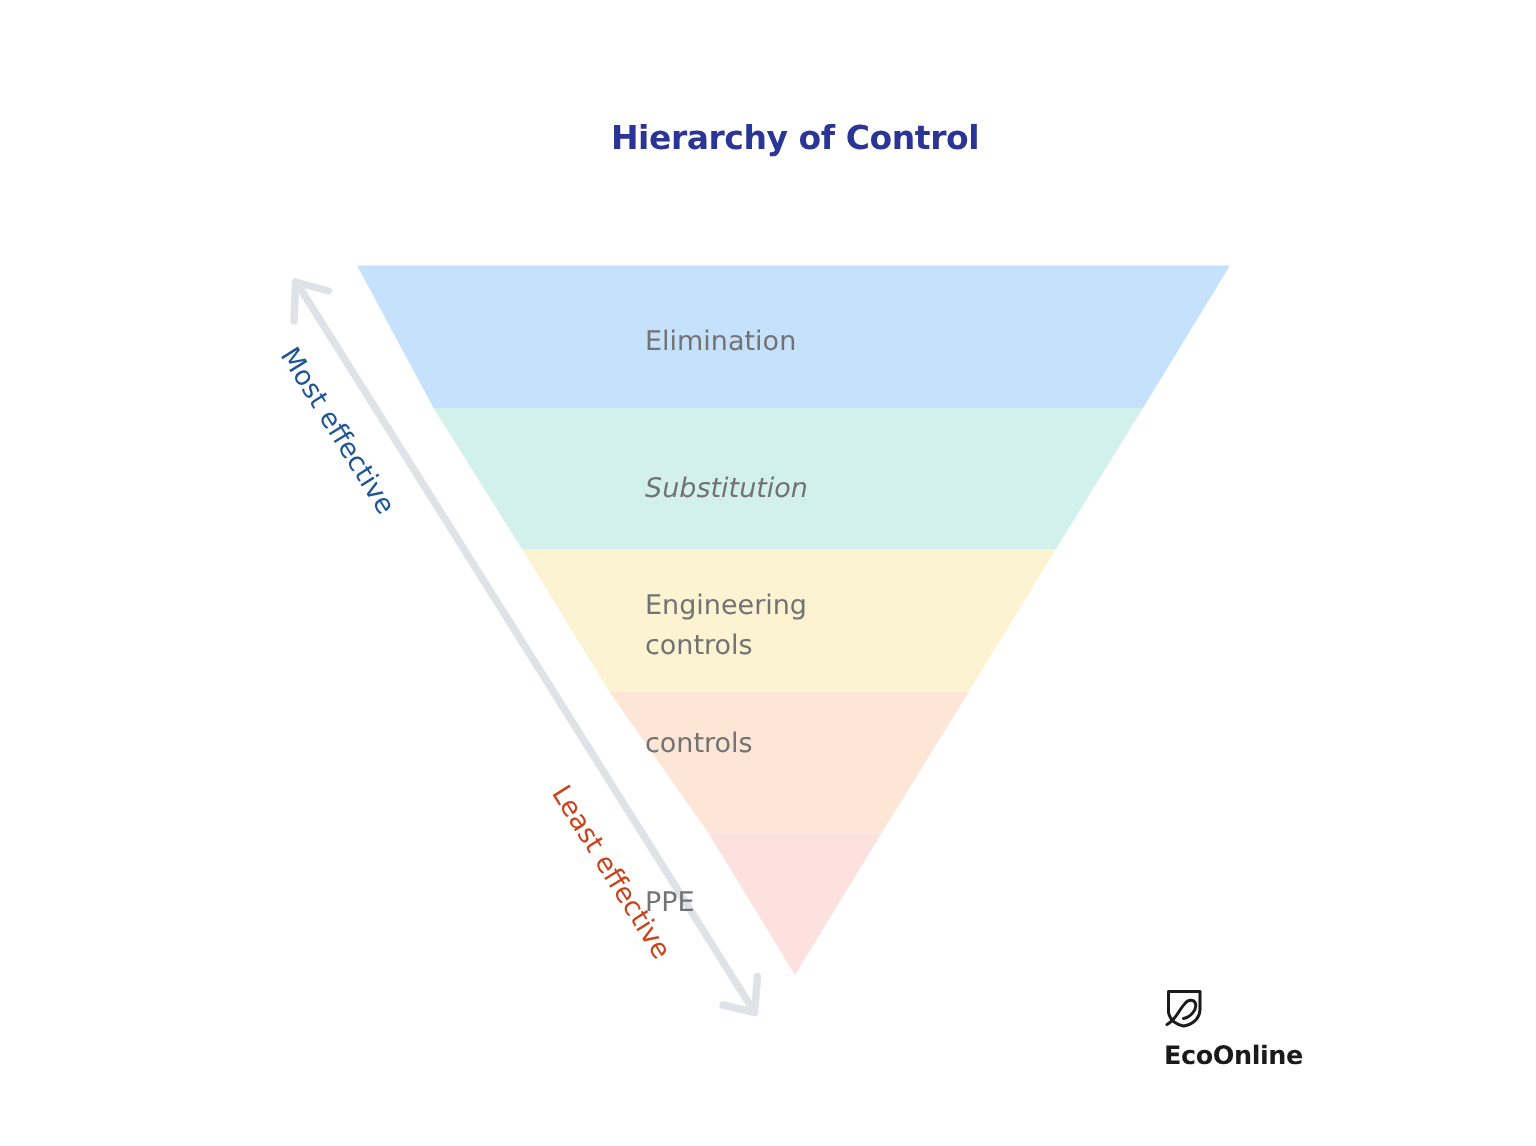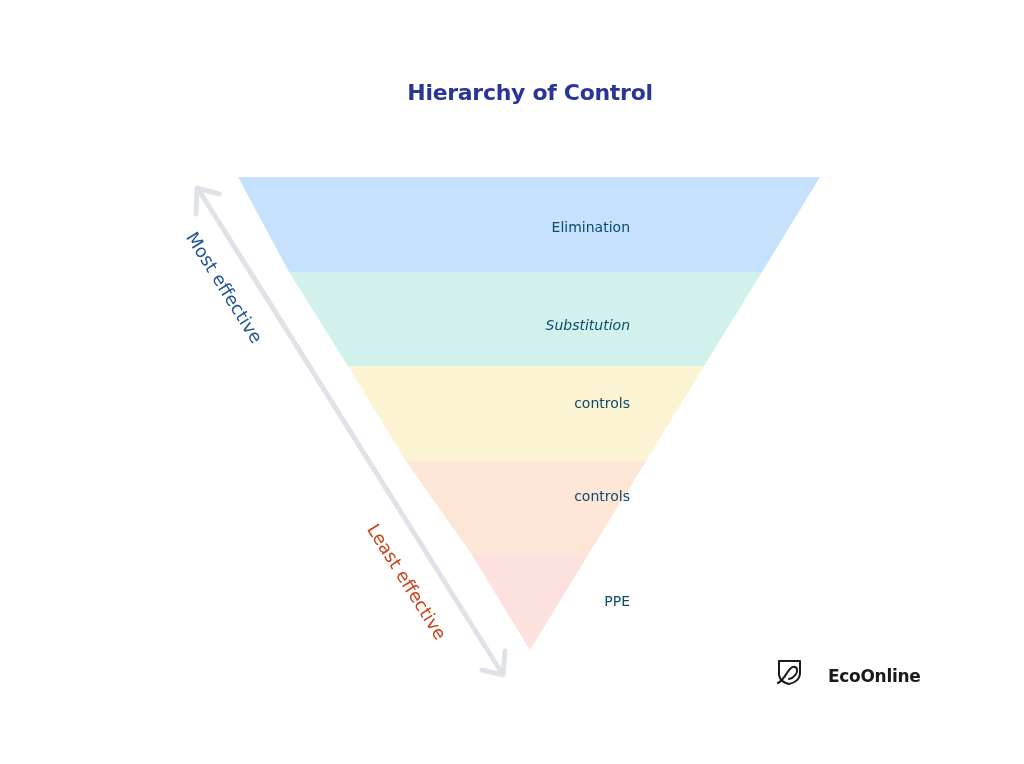--- a/index.html
+++ b/index.html
@@ -2,25 +2,25 @@
 <html><head>
 <meta charset="utf-8">
 <style>
   html, body { margin:0; padding:0; background:#ffffff; }
   body { width:1024px; height:764px; position:relative; overflow:hidden;
          font-family:"DejaVu Sans", sans-serif; }
   .title { position:absolute; left:0; width:1060px; top:80px; text-align:center;
            font-family:"DejaVu Sans", sans-serif; font-weight:bold; font-size:22px;
            color:#2b3596; letter-spacing:-0.3px; }
   svg.diagram { position:absolute; left:0; top:0; }
-  .band-label { position:absolute; text-align:right; color:#0c4a6e;
-                font-family:"DejaVu Sans", sans-serif; font-size:14px; line-height:27px; }
+  .band-label { position:absolute; text-align:left; color:#737373;
+                font-family:"DejaVu Sans", sans-serif; font-size:18px; line-height:27px; }
   .side-label { position:absolute; font-family:"DejaVu Sans", sans-serif; font-size:18px;
                 white-space:nowrap; transform-origin:0 0; }
-  .logo { position:absolute; left:776px; top:658px; display:flex; align-items:flex-end; gap:24px; }
+  .logo { position:absolute; left:776px; top:658px; display:flex; align-items:flex-start; gap:8px;flex-direction:column; }
   .logo-text { font-family:"DejaVu Sans", sans-serif; font-size:17px; font-weight:bold; color:#1a1a1a; letter-spacing:-0.3px; }
 </style>
 </head>
 <body>
 
 <div class="title">Hierarchy of Control</div>
 
 <svg class="diagram" width="1024" height="764">
 
   <polygon id="b0" points="238,177 820,177 762,272 289,272" fill="#c6e1fc"></polygon>
@@ -36,20 +36,21 @@
   </g>
 </svg>
 
 <div class="band-label" style="left:430px; width:200px; top:214px;">
   <span>Elimination</span>
 </div>
 <div class="band-label" style="left:430px; width:200px; top:312px;font-style:italic;">
   <span>Substitution</span>
 </div>
 <div class="band-label" style="left:430px; width:200px; top:390px;">
+  <div>Engineering</div>
   <div>controls</div>
 </div>
 <div class="band-label" style="left:430px; width:200px; top:478px; line-height:36px;">
   <div>controls</div>
 </div>
 <div class="band-label" style="left:430px; width:200px; top:588px;">
   <span>PPE</span>
 </div>
 
 <div class="side-label" style="left:200px; top:228px; color:#1f5598; transform:rotate(58deg);">Most effective</div>

